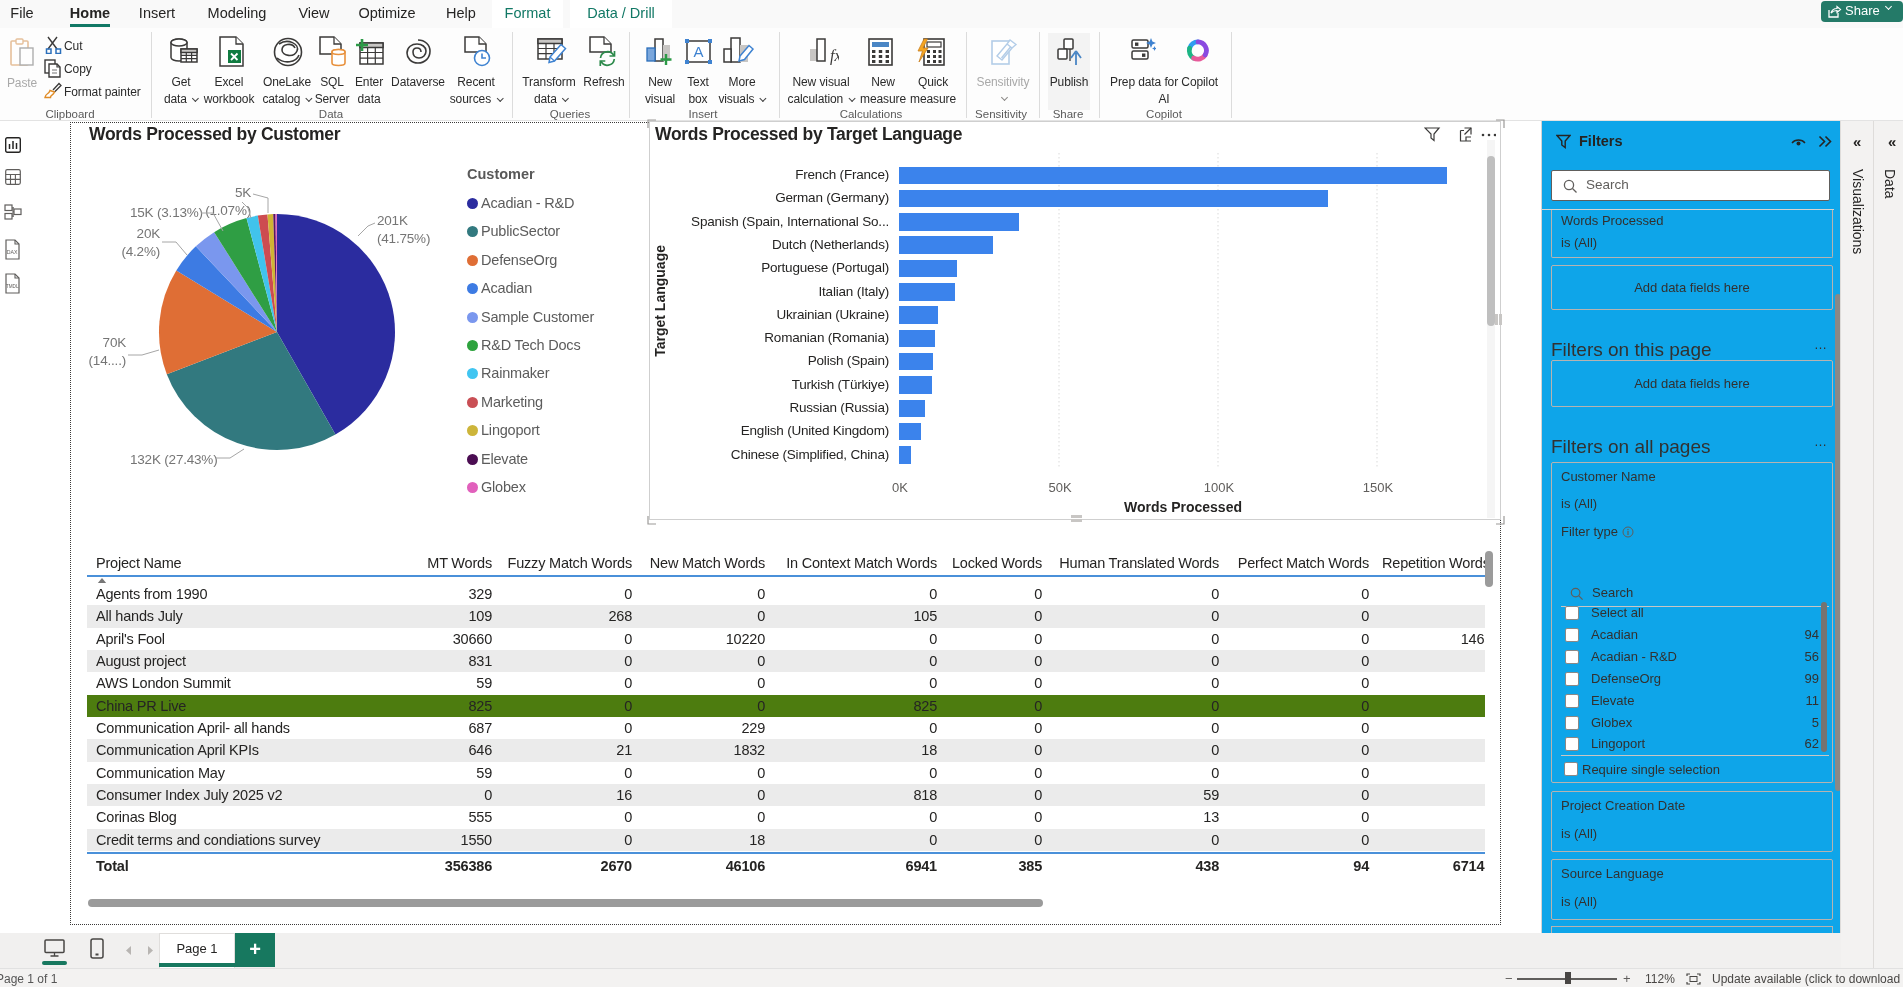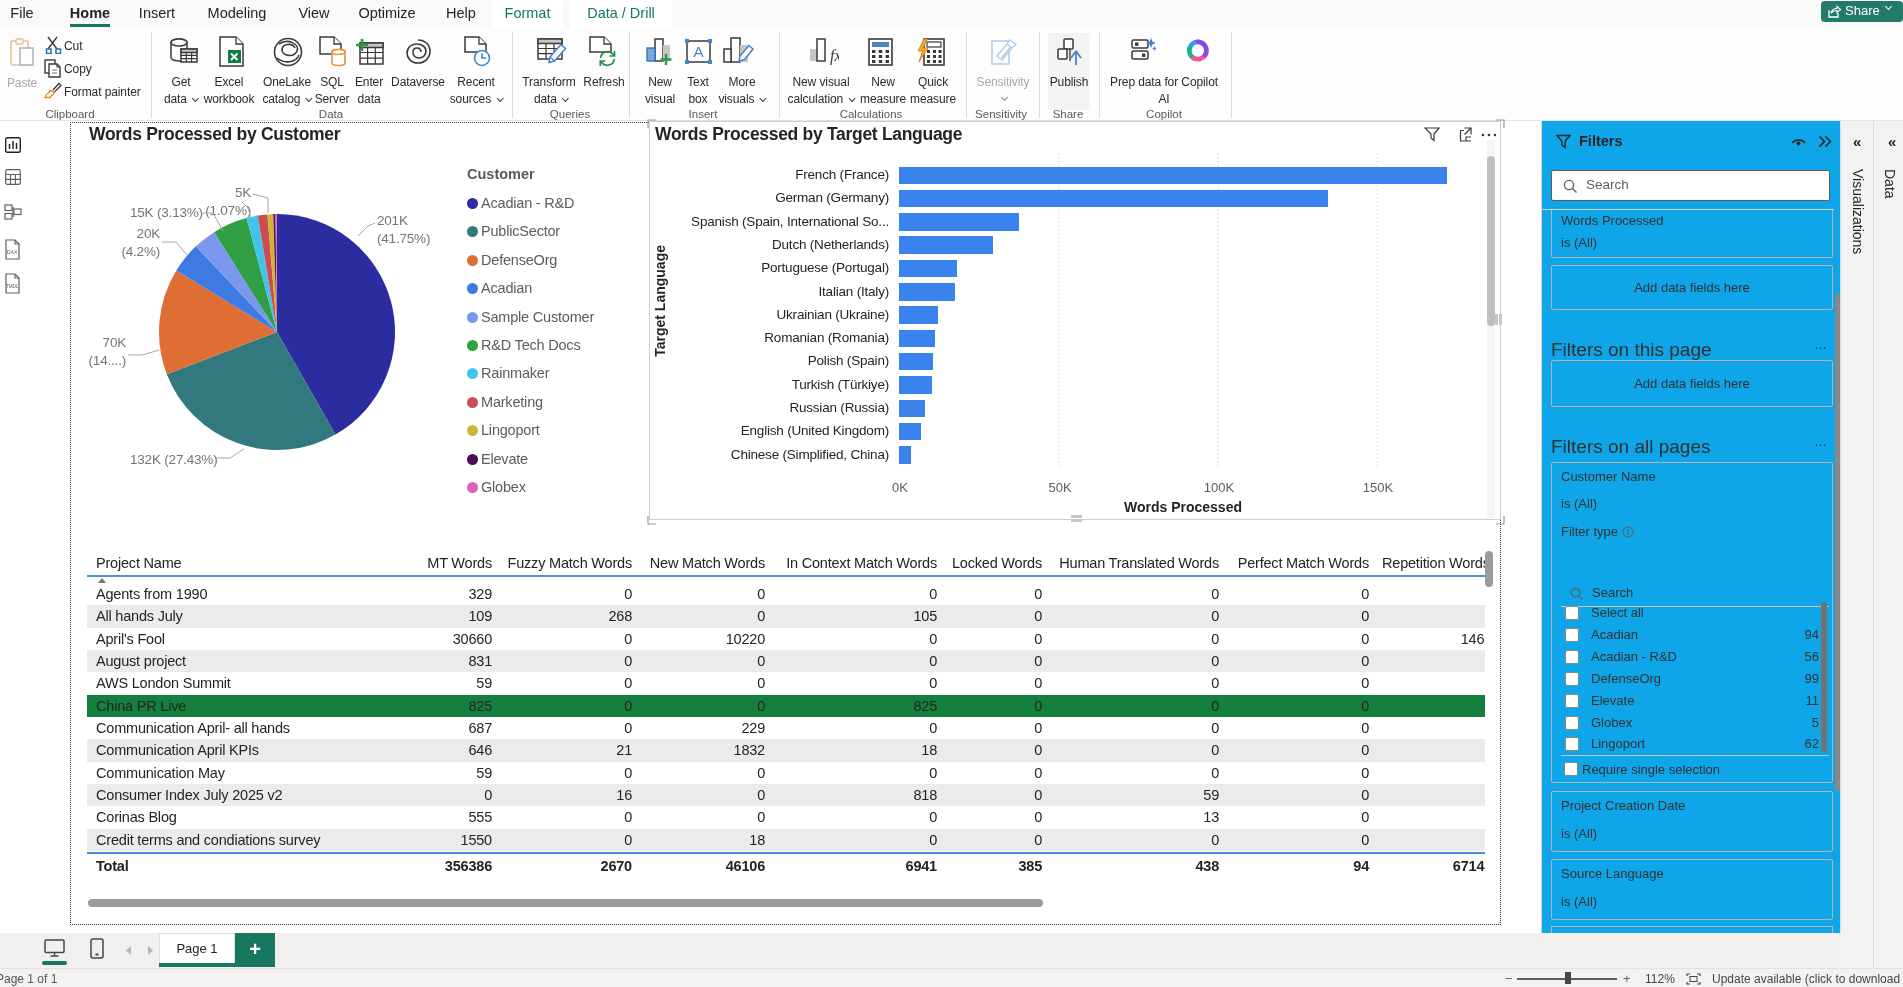--- a/index.html
+++ b/index.html
@@ -514,21 +514,21 @@
       <div class="trow" style="top:122.3px; background:#fff; width:1398px; height:22.3px;">
         <div class="tcell" style="left:9px; white-space:nowrap;">AWS London Summit</div>
         <div class="tcell num" style="left:285px; width:120px;">59</div>
         <div class="tcell num" style="left:425px; width:120px;">0</div>
         <div class="tcell num" style="left:558px; width:120px;">0</div>
         <div class="tcell num" style="left:730px; width:120px;">0</div>
         <div class="tcell num" style="left:835px; width:120px;">0</div>
         <div class="tcell num" style="left:1012px; width:120px;">0</div>
         <div class="tcell num" style="left:1162px; width:120px;">0</div>
       </div>
-      <div class="trow" style="top:144.6px; background:#15803d; width:1398px; height:22.3px;">
+      <div class="trow" style="top:144.6px; background:#4d7c0f; width:1398px; height:22.3px;">
         <div class="tcell" style="left:9px; white-space:nowrap;">China PR Live</div>
         <div class="tcell num" style="left:285px; width:120px;">825</div>
         <div class="tcell num" style="left:425px; width:120px;">0</div>
         <div class="tcell num" style="left:558px; width:120px;">0</div>
         <div class="tcell num" style="left:730px; width:120px;">825</div>
         <div class="tcell num" style="left:835px; width:120px;">0</div>
         <div class="tcell num" style="left:1012px; width:120px;">0</div>
         <div class="tcell num" style="left:1162px; width:120px;">0</div>
       </div>
       <div class="trow" style="top:167.0px; background:#fff; width:1398px; height:22.3px;">

